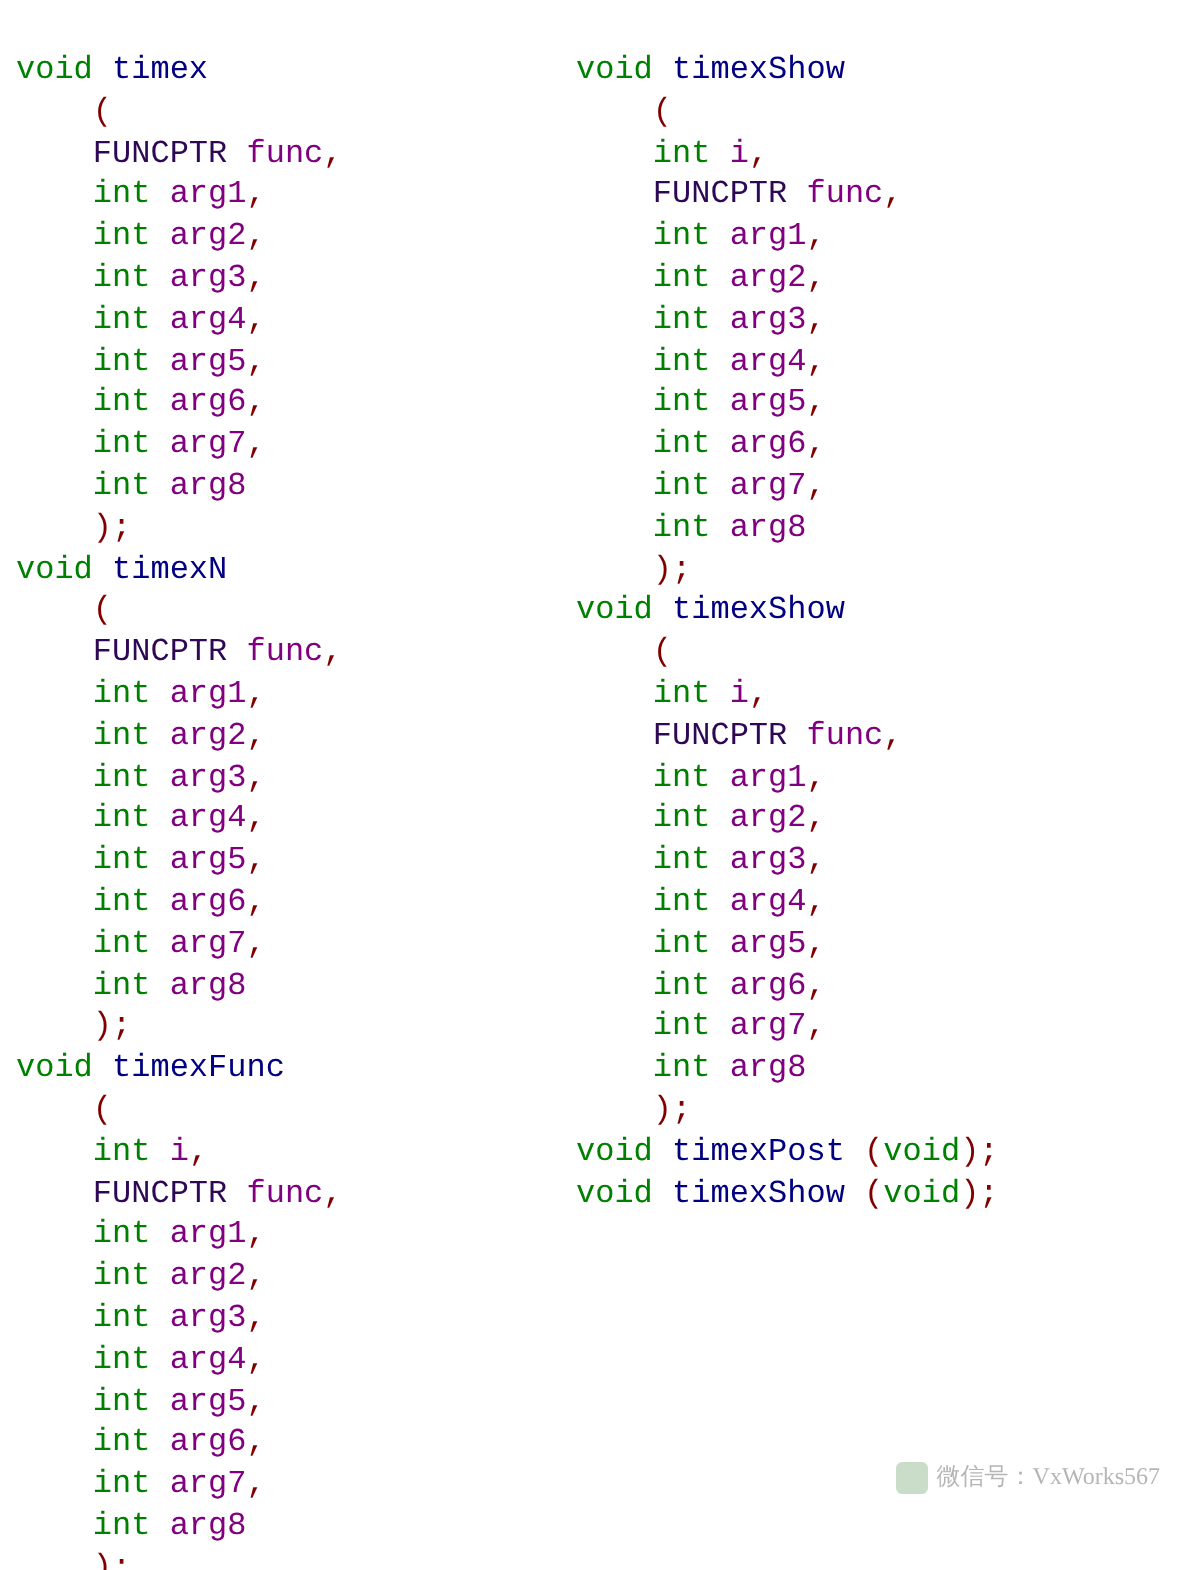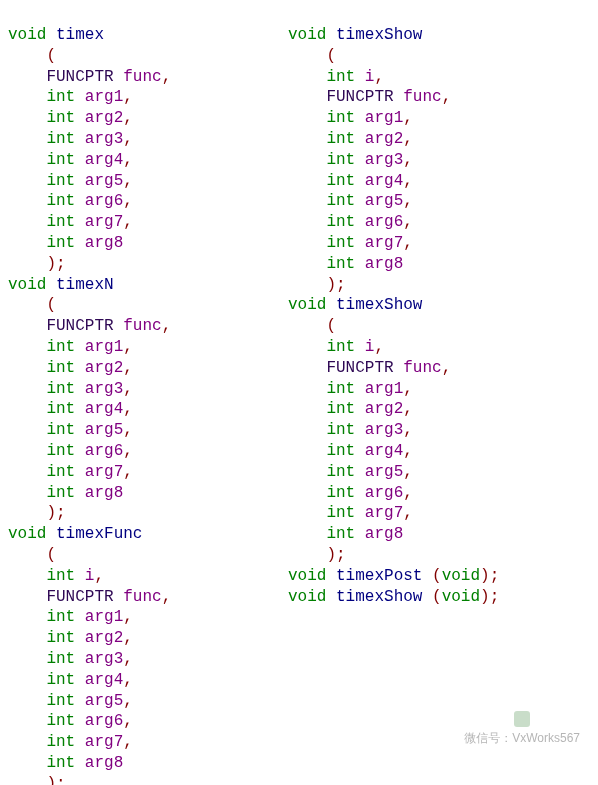--- a/index.html
+++ b/index.html
@@ -27,27 +27,26 @@
   .col.right { flex: 1; }
   .kw { color: #008000; }      
   .type { color: #2E0854; }    
   .fn { color: #000080; }      
   .arg { color: #800080; }     
   .punct { color: #800000; }   
   .watermark {
     position: absolute;
     right: 18px;
     bottom: 38px;
-    font-family: Liberation Sans, sans-serif;
+    font-family: Liberation Serif, serif;
     font-size: 12px;
     color: rgba(120,120,120,0.55);
     display: flex;
     align-items: center;
     gap: 4px;
-    flex-direction: column;
   }
   .watermark .logo {
     width: 16px; height: 16px;
     border-radius: 3px;
     background: rgba(120,170,120,0.4);
     display:inline-block;
   }
 </style>
 </head>
 <body>

